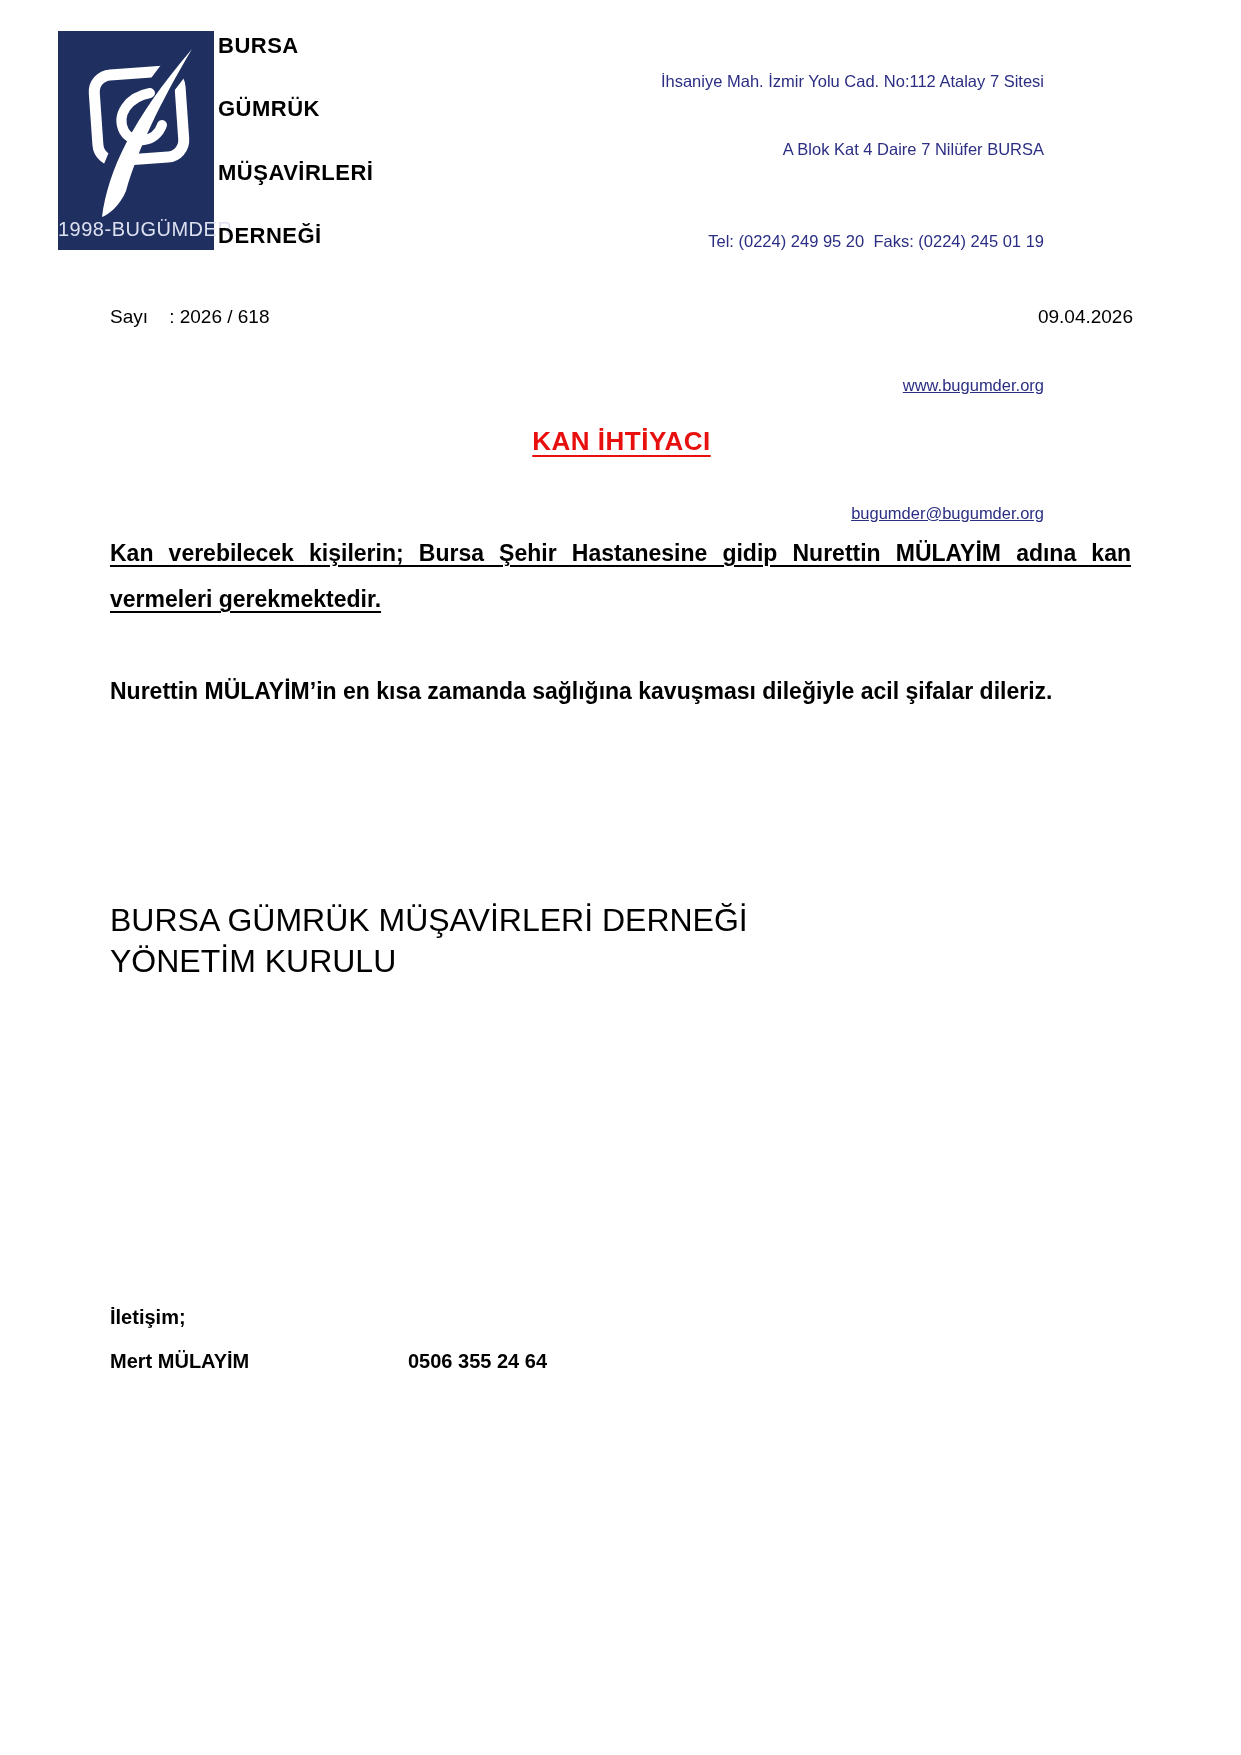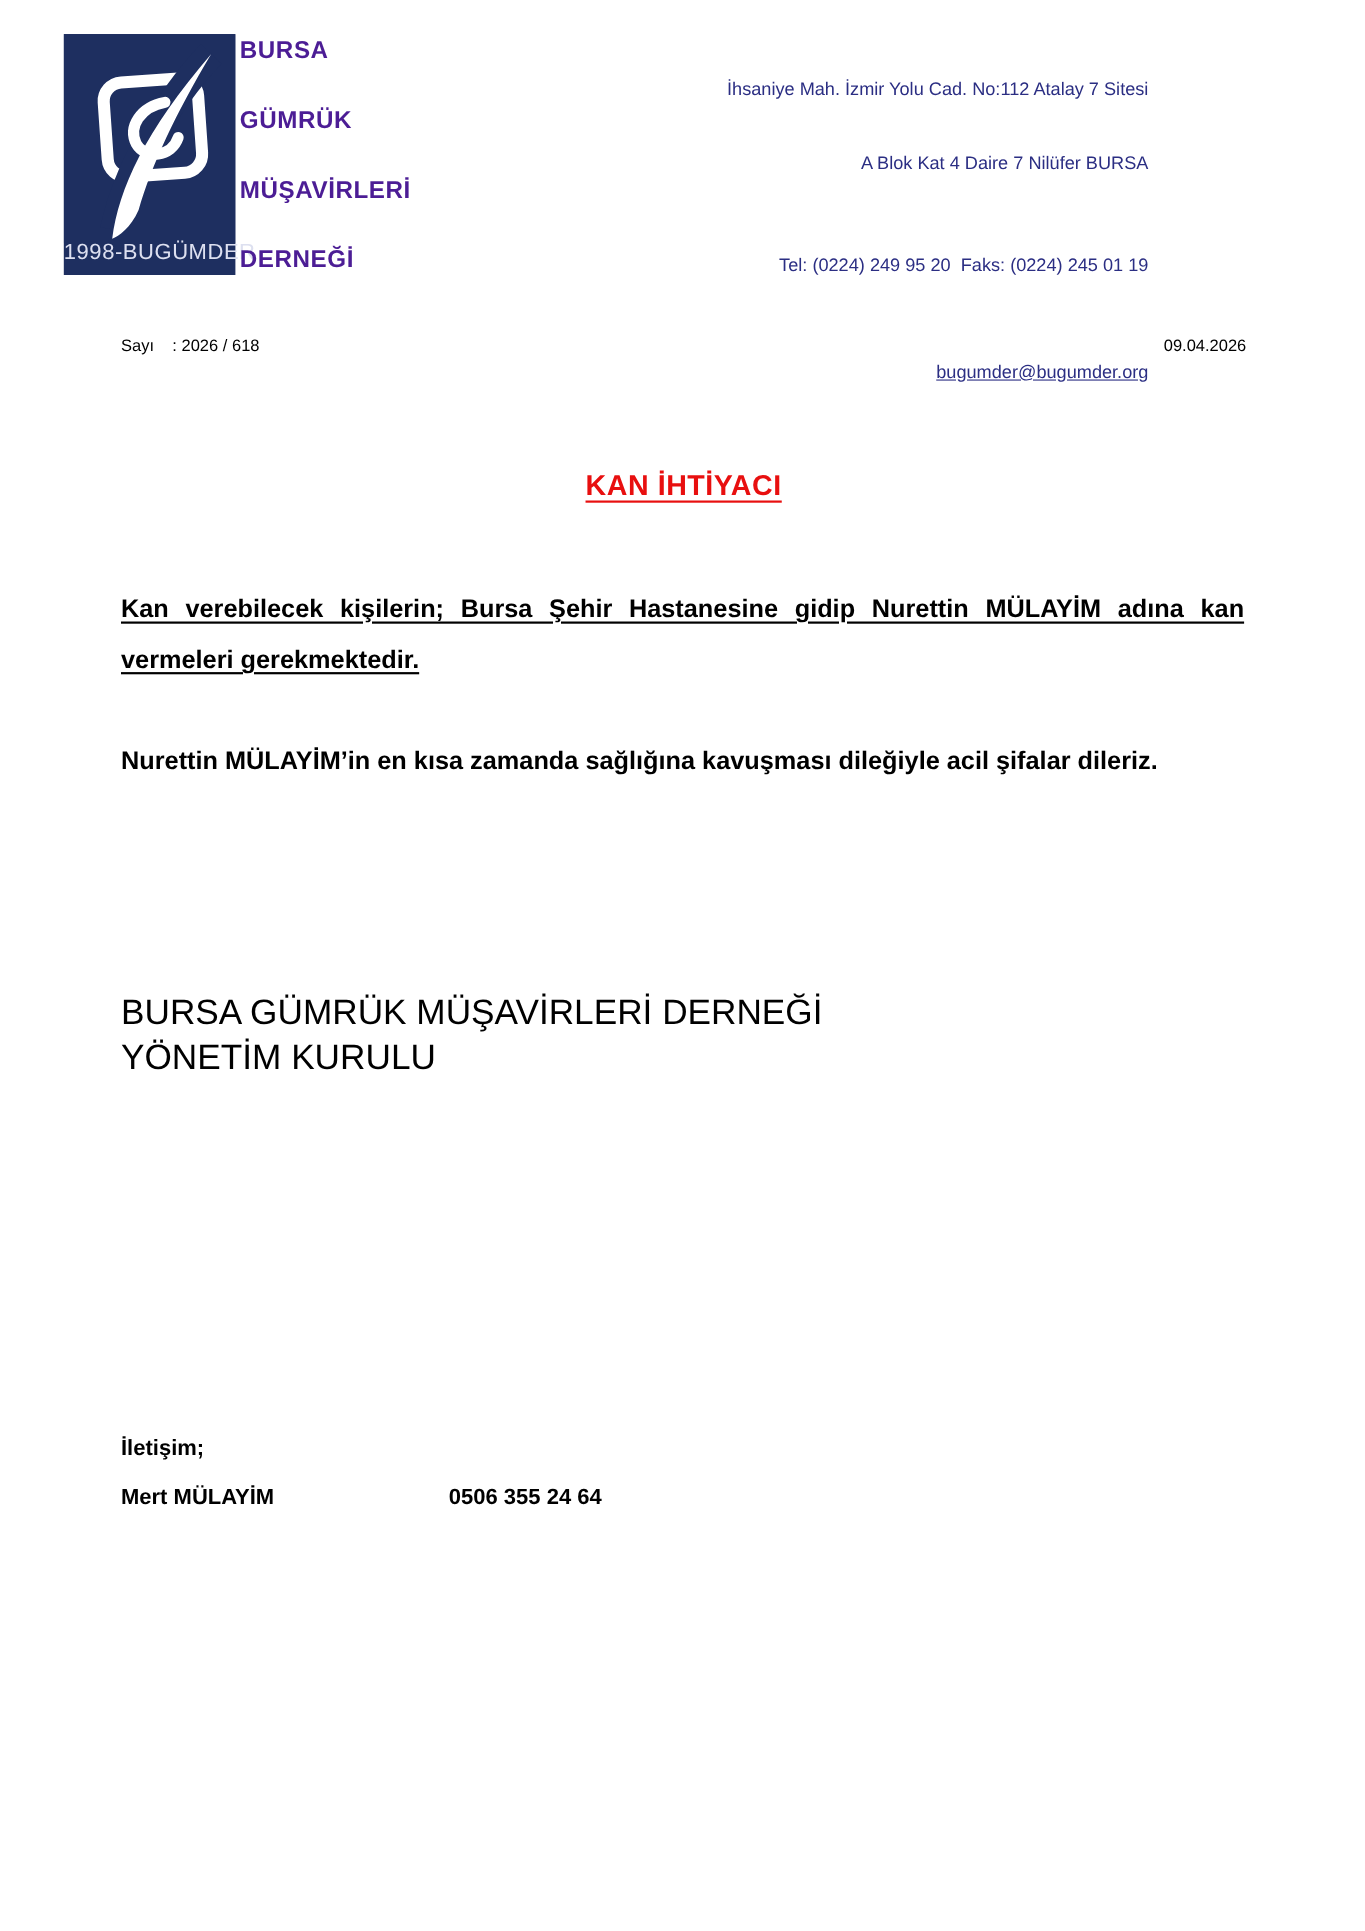--- a/index.html
+++ b/index.html
@@ -36,21 +36,21 @@
   .org-name-col {
     position: absolute;
     left: 218px; top: 33px;
     height: 216px;
     display: flex;
     flex-direction: column;
     justify-content: space-between;
     font-weight: bold;
     font-size: 22px;
     letter-spacing: 0.5px;
-    color: #4c1d95;
+    color: #000000;
     white-space: nowrap;
   }
   .header-contact {
     position: absolute;
     right: 197px; top: 28px;
     text-align: right;
     font-size: 16.5px;
     color: #2b2e83;
     white-space: pre;
   }
@@ -62,21 +62,21 @@
     text-decoration: underline;
     cursor: pointer;
   }
 
   
   .ref-row {
     position: absolute;
     left: 110px; right: 108px; top: 306px;
     display: flex;
     justify-content: space-between;
-    font-size: 15px;
+    font-size: 19px;
     white-space: pre;
   }
 
   
   .doc-title {
     position: absolute;
     left: 110px; right: 108px; top: 426px;
     text-align: center;
     font-size: 26px;
     font-weight: bold;
@@ -145,20 +145,23 @@
     <span>BURSA</span>
     <span>GÜMRÜK</span>
     <span>MÜŞAVİRLERİ</span>
     <span>DERNEĞİ</span>
   </div>
 
   <div class="header-contact">
     <div class="line">İhsaniye Mah. İzmir Yolu Cad. No:112 Atalay 7 Sitesi</div>
     <div class="line">A Blok Kat 4 Daire 7 Nilüfer BURSA</div>
     <div class="line tel-line">Tel: (0224) 249 95 20  Faks: (0224) 245 01 19</div>
+    <div class="line web-line">
+      <a class="doc-link">www.bugumder.org</a>
+    </div>
     <div class="line">
       <a class="doc-link">bugumder@bugumder.org</a>
     </div>
   </div>
 
   <div class="ref-row">
     <span>Sayı    : 2026 / 618</span>
     <span>09.04.2026</span>
   </div>
 

